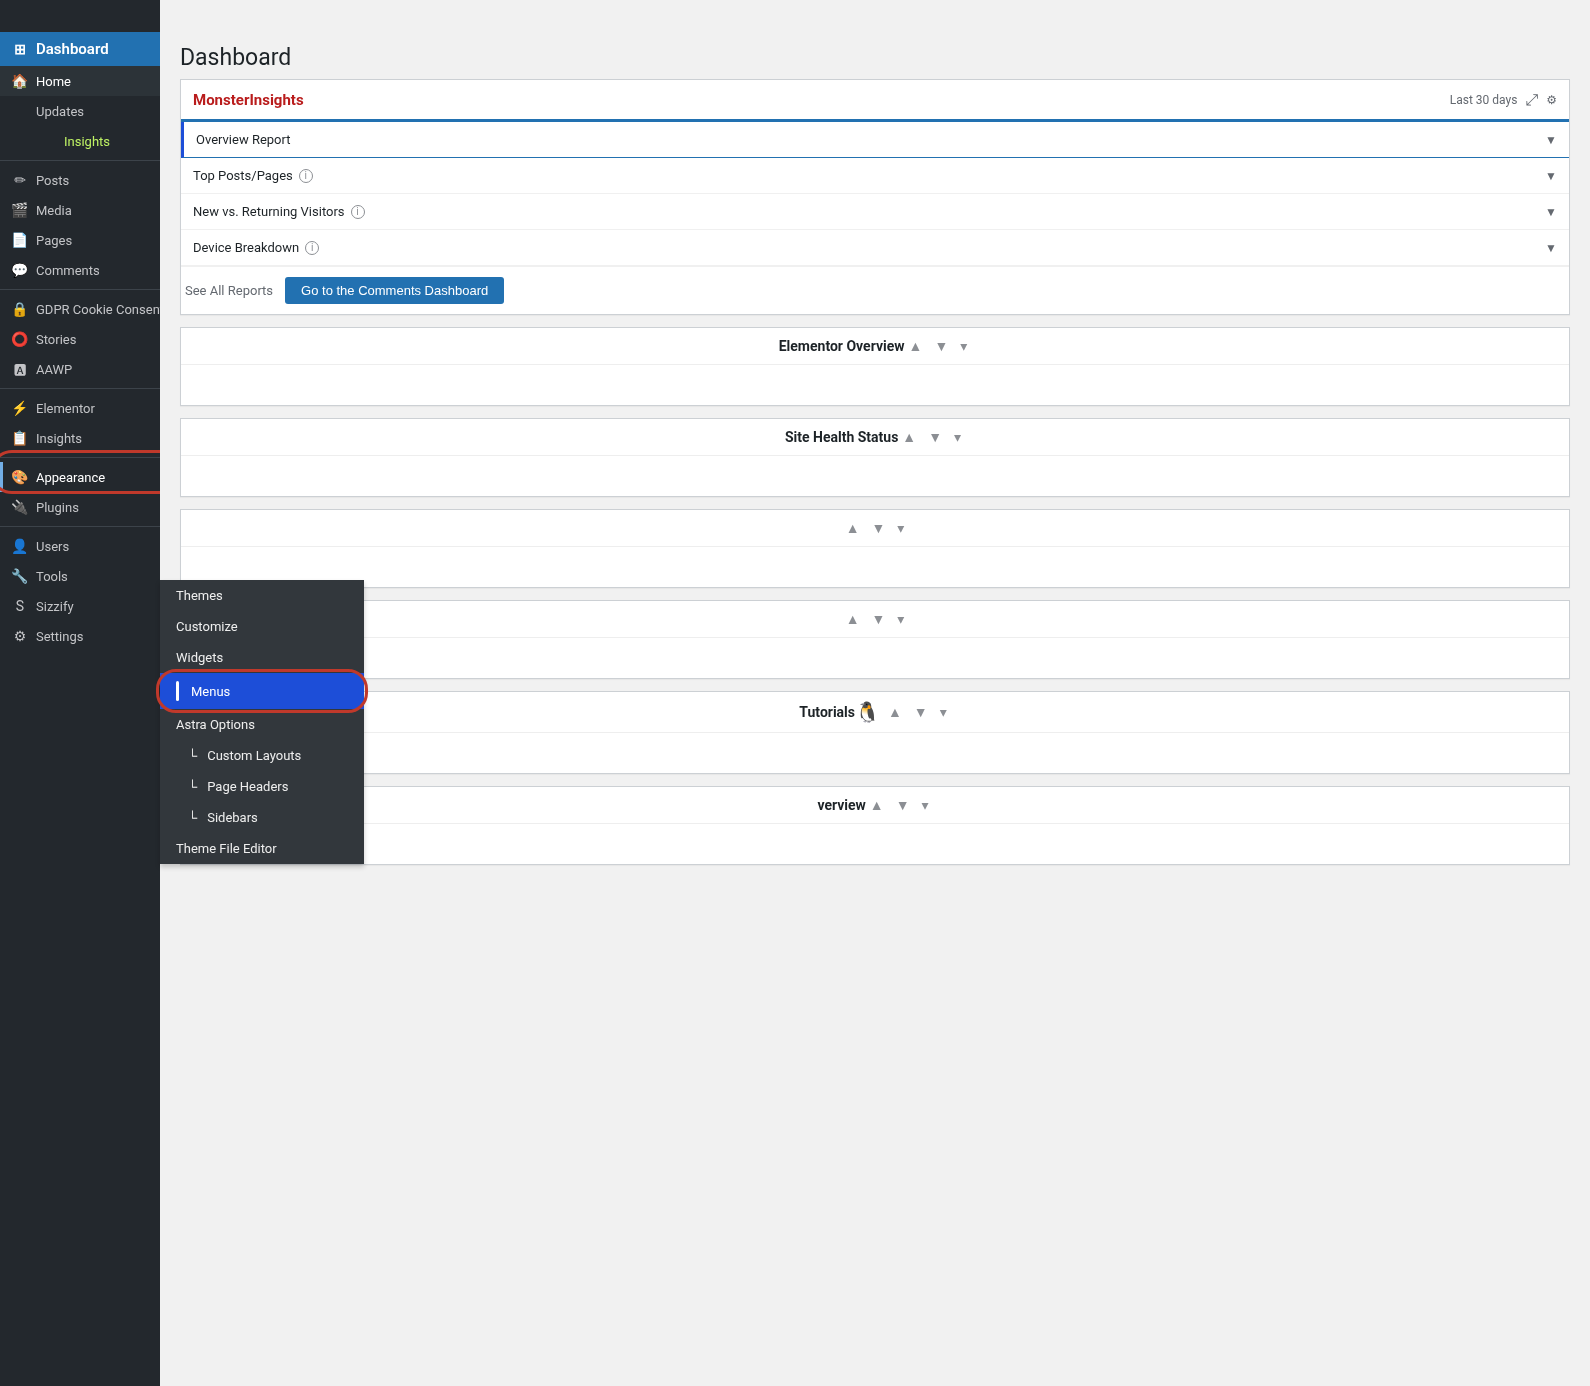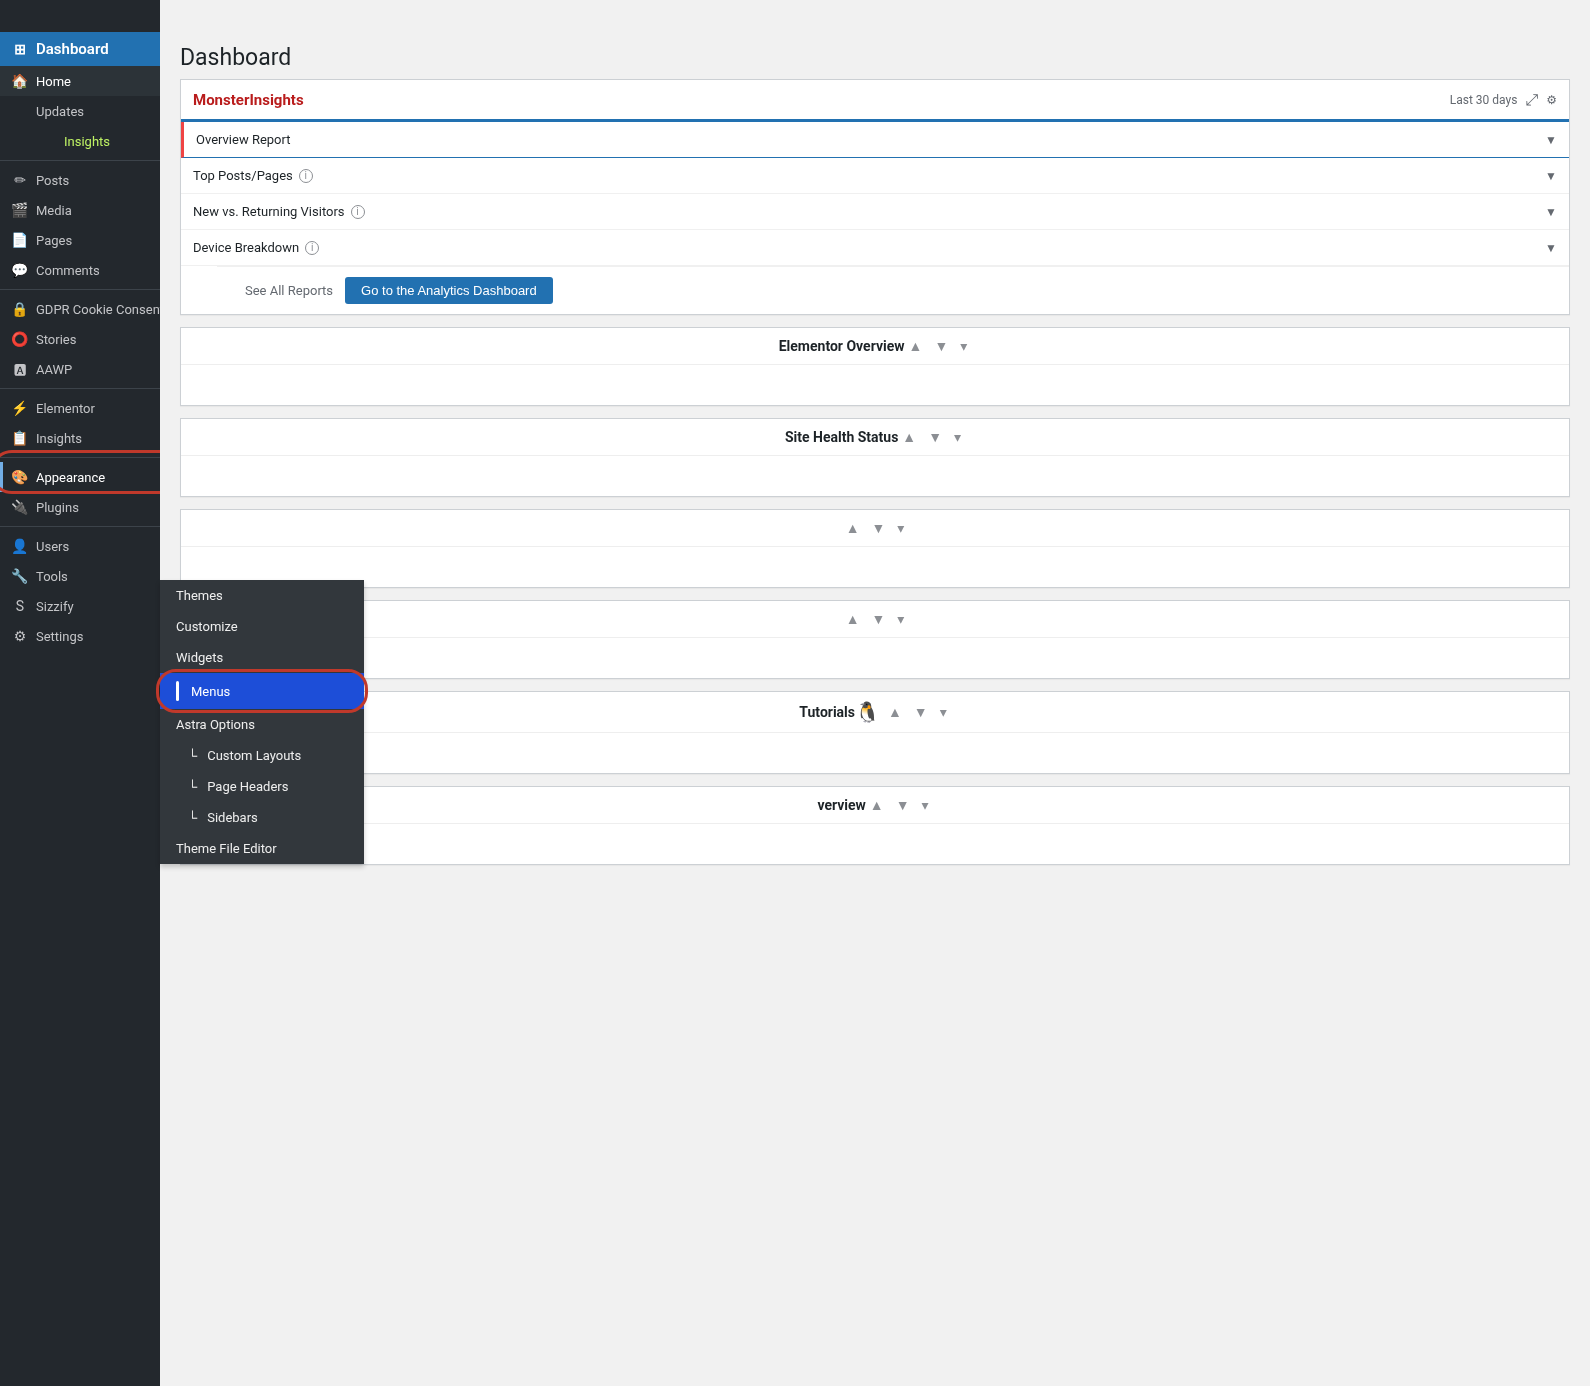--- a/index.html
+++ b/index.html
@@ -153,26 +153,25 @@
       border: 1px solid #8c8f94;
       border-radius: 50%;
       display: inline-flex;
       align-items: center;
       justify-content: center;
       font-size: 10px;
       color: #8c8f94;
     }
 
     .widget-footer {
-      padding: 10px 28px;
+      padding: 10px 4px;
       display: flex;
       align-items: center;
       gap: 12px;
       border-top: 1px solid #f0f0f0;
-      margin-left: 36px;
     }
 
     .see-all-reports {
       color: #646970;
       font-size: 13px;
     }
 
     .analytics-btn {
       background: #2271b1;
       color: #fff;
@@ -397,21 +396,21 @@
     <div class="widget">
       <div class="monsterinsights-header">
         <span class="monsterinsights-title">MonsterInsights</span>
         <div class="header-right-controls">
           <span>Last 30 days</span>
           <span class="expand-icon">⤢</span>
           <span class="gear-icon-btn">⚙</span>
         </div>
       </div>
 
-      <div class="widget-row" style="border-bottom:1px solid #2271b1; border-left: 3px solid #ef4444;">
+      <div class="widget-row" style="border-bottom:1px solid #2271b1; border-left: 3px solid #1d4ed8;">
         <span class="widget-row-label">Overview Report</span>
         <span class="chevron-down">▼</span>
       </div>
 
       <div class="widget-row">
         <span class="widget-row-label">
           <span>Top Posts/Pages</span>
           <span class="info-icon">i</span>
         </span>
         <span class="chevron-down">▼</span>
@@ -428,21 +427,21 @@
       <div class="widget-row">
         <span class="widget-row-label">
           <span>Device Breakdown</span>
           <span class="info-icon">i</span>
         </span>
         <span class="chevron-down">▼</span>
       </div>
 
       <div class="widget-footer">
         <span class="see-all-reports">See All Reports</span>
-        <button class="analytics-btn">Go to the Analytics Dashboard</button>
+        <button class="analytics-btn">Go to the Comments Dashboard</button>
       </div>
 
     </div>
 
     <div class="widget">
       <div class="widget-header">
         <span class="widget-title">Elementor Overview</span>
         <div class="widget-controls">
           <button class="ctrl-btn">▲</button>
           <button class="ctrl-btn">▼</button>

